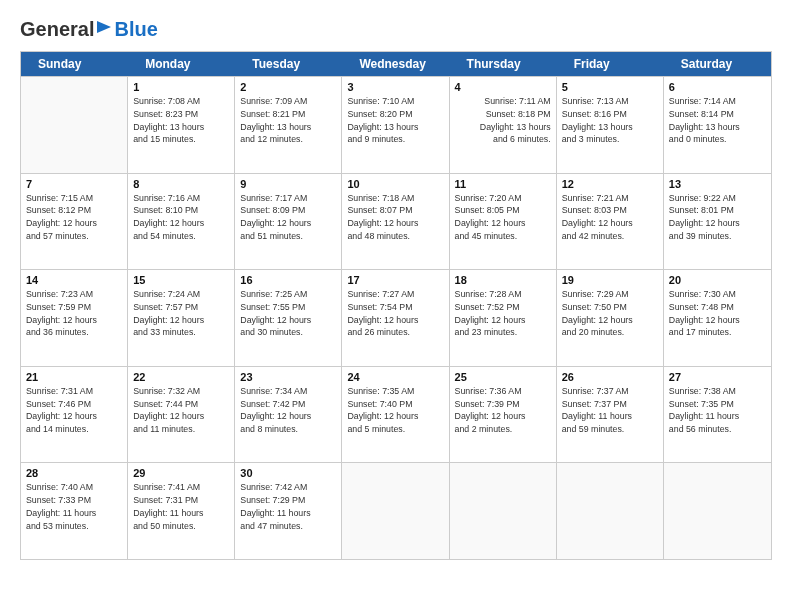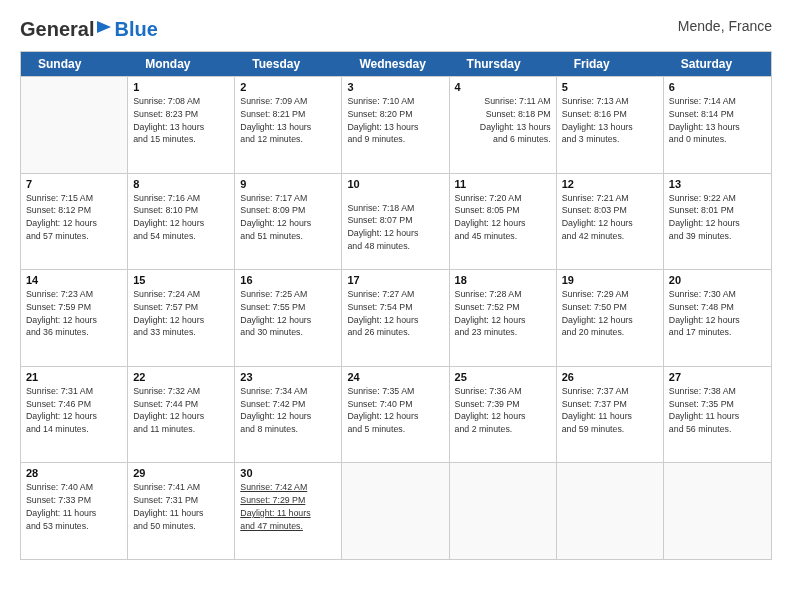--- a/index.html
+++ b/index.html
@@ -120,21 +120,20 @@
     <div class="logo">
       <div class="logo-text">
         <span class="logo-general">General</span>
         <svg class="logo-icon" viewBox="0 0 18 22" fill="none" xmlns="http://www.w3.org/2000/svg">
           <polygon points="2,2 16,8 2,14" fill="#1a6fc4"></polygon>
         </svg>
         <span class="logo-blue">Blue</span>
       </div>
     </div>
     <div class="title-block">
-      <h2>Mende, France</h2>
     </div>
   </div>
 
   <div class="calendar">
     <div class="cal-header-row">
     <div class="cal-header-cell">Sunday</div>
         <div class="cal-header-cell">Monday</div>
         <div class="cal-header-cell">Tuesday</div>
         <div class="cal-header-cell">Wednesday</div>
         <div class="cal-header-cell">Thursday</div>
@@ -204,21 +203,21 @@
           </div>
           <div class="cal-cell">
             <div class="day-number">9</div>
             <div class="cell-info" style="white-space: pre-line;">Sunrise: 7:17 AM
 Sunset: 8:09 PM
 Daylight: 12 hours
 and 51 minutes.</div>
           </div>
           <div class="cal-cell">
             <div class="day-number">10</div>
-            <div class="cell-info" style="white-space: pre-line; margin-top: 10px;">Sunrise: 7:18 AM
+            <div class="cell-info" style="white-space: pre-line;">Sunrise: 7:18 AM
 Sunset: 8:07 PM
 Daylight: 12 hours
 and 48 minutes.</div>
           </div>
           <div class="cal-cell">
             <div class="day-number">11</div>
             <div class="cell-info" style="white-space: pre-line;">Sunrise: 7:20 AM
 Sunset: 8:05 PM
 Daylight: 12 hours
 and 45 minutes.</div>
@@ -350,21 +349,21 @@
           </div>
           <div class="cal-cell">
             <div class="day-number">29</div>
             <div class="cell-info" style="white-space: pre-line;">Sunrise: 7:41 AM
 Sunset: 7:31 PM
 Daylight: 11 hours
 and 50 minutes.</div>
           </div>
           <div class="cal-cell">
             <div class="day-number">30</div>
-            <div class="cell-info" style="white-space: pre-line; text-decoration: underline;">Sunrise: 7:42 AM
+            <div class="cell-info" style="white-space: pre-line;">Sunrise: 7:42 AM
 Sunset: 7:29 PM
 Daylight: 11 hours
 and 47 minutes.</div>
           </div>
           <div class="cal-cell empty"></div>
           <div class="cal-cell empty"></div>
           <div class="cal-cell empty"></div>
           <div class="cal-cell empty"></div>
         </div>
       </div>

